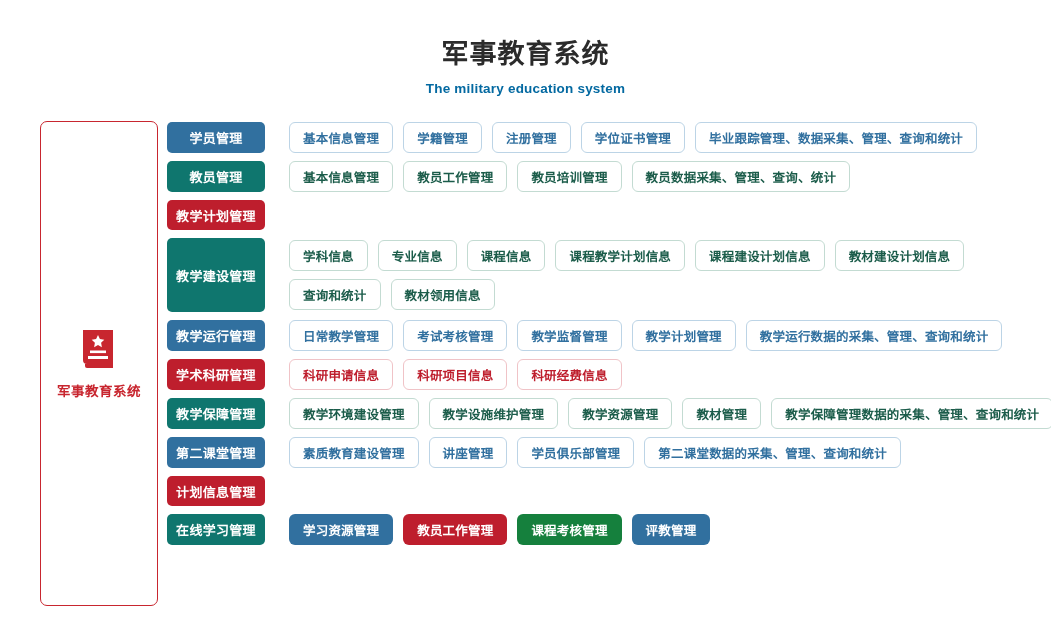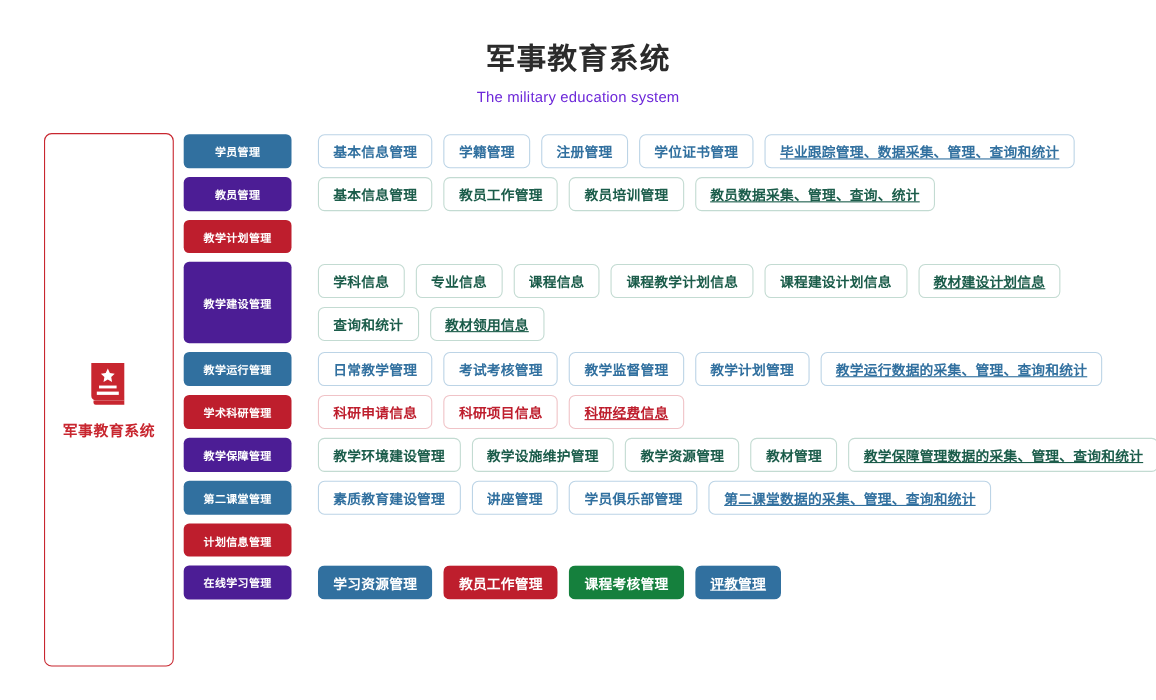--- a/index.html
+++ b/index.html
@@ -24,23 +24,23 @@
   .page-title {
     font-size: 27px;
     font-weight: bold;
     color: #2b2b2b;
     letter-spacing: 1px;
     margin: 0;
     line-height: 1.2;
   }
   .page-subtitle {
     font-size: 13.5px;
-    color: #6d28d9;
+    color: #0369a1;
     margin: 11px 0 0 0;
-    font-weight: normal;
+    font-weight: bold;
     letter-spacing: 0.2px;
   }
 
   
   .body-area {
     display: flex;
     align-items: flex-start;
     padding: 25px 0 0 40px;
   }
 
@@ -84,21 +84,21 @@
     display: flex;
     align-items: stretch;
     margin-bottom: 8px;
   }
   .cat-btn {
     width: 98px;
     min-height: 30px;
     flex: 0 0 auto;
     border-radius: 5px;
     color: #ffffff;
-    font-size: 10px;
+    font-size: 13px;
     font-weight: bold;
     display: flex;
     align-items: center;
     justify-content: center;
     text-align: center;
     letter-spacing: 0.3px;
     box-sizing: border-box;
     padding: 5px 2px;
   }
   .row-items {
@@ -126,35 +126,35 @@
     justify-content: center;
     font-size: 12.5px;
     font-weight: bold;
     padding: 0 13px;
     margin-right: 10px;
     white-space: nowrap;
     box-sizing: border-box;
     border: 1px solid transparent;
     letter-spacing: 0.2px;
   }
-  .item:last-child { margin-right: 0; text-decoration: underline; }
+  .item:last-child { margin-right: 0; }
 
   
   .item.blue   { border-color: #bcd4e6; color: #31709f; }
   .item.green  { border-color: #c3dbd2; color: #1b5c4a; }
   .item.red    { border-color: #f0c3c7; color: #be1e2d; }
 
   
   .item.solid { color: #ffffff; border-color: transparent; }
   .item.solid.blue  { background: #31709f; }
   .item.solid.green { background: #15803d; }
   .item.solid.red   { background: #be1e2d; }
 
   .cat-blue  { background: #31709f; }
-  .cat-green { background: #4c1d95; }
+  .cat-green { background: #0f766e; }
   .cat-red   { background: #be1e2d; }
 
   .cat-tall { min-height: 74px; }
 </style>
 </head>
 <body>
 
 <div class="header">
   <h1 class="page-title">军事教育系统</h1>
   <p class="page-subtitle">The military education system</p>

